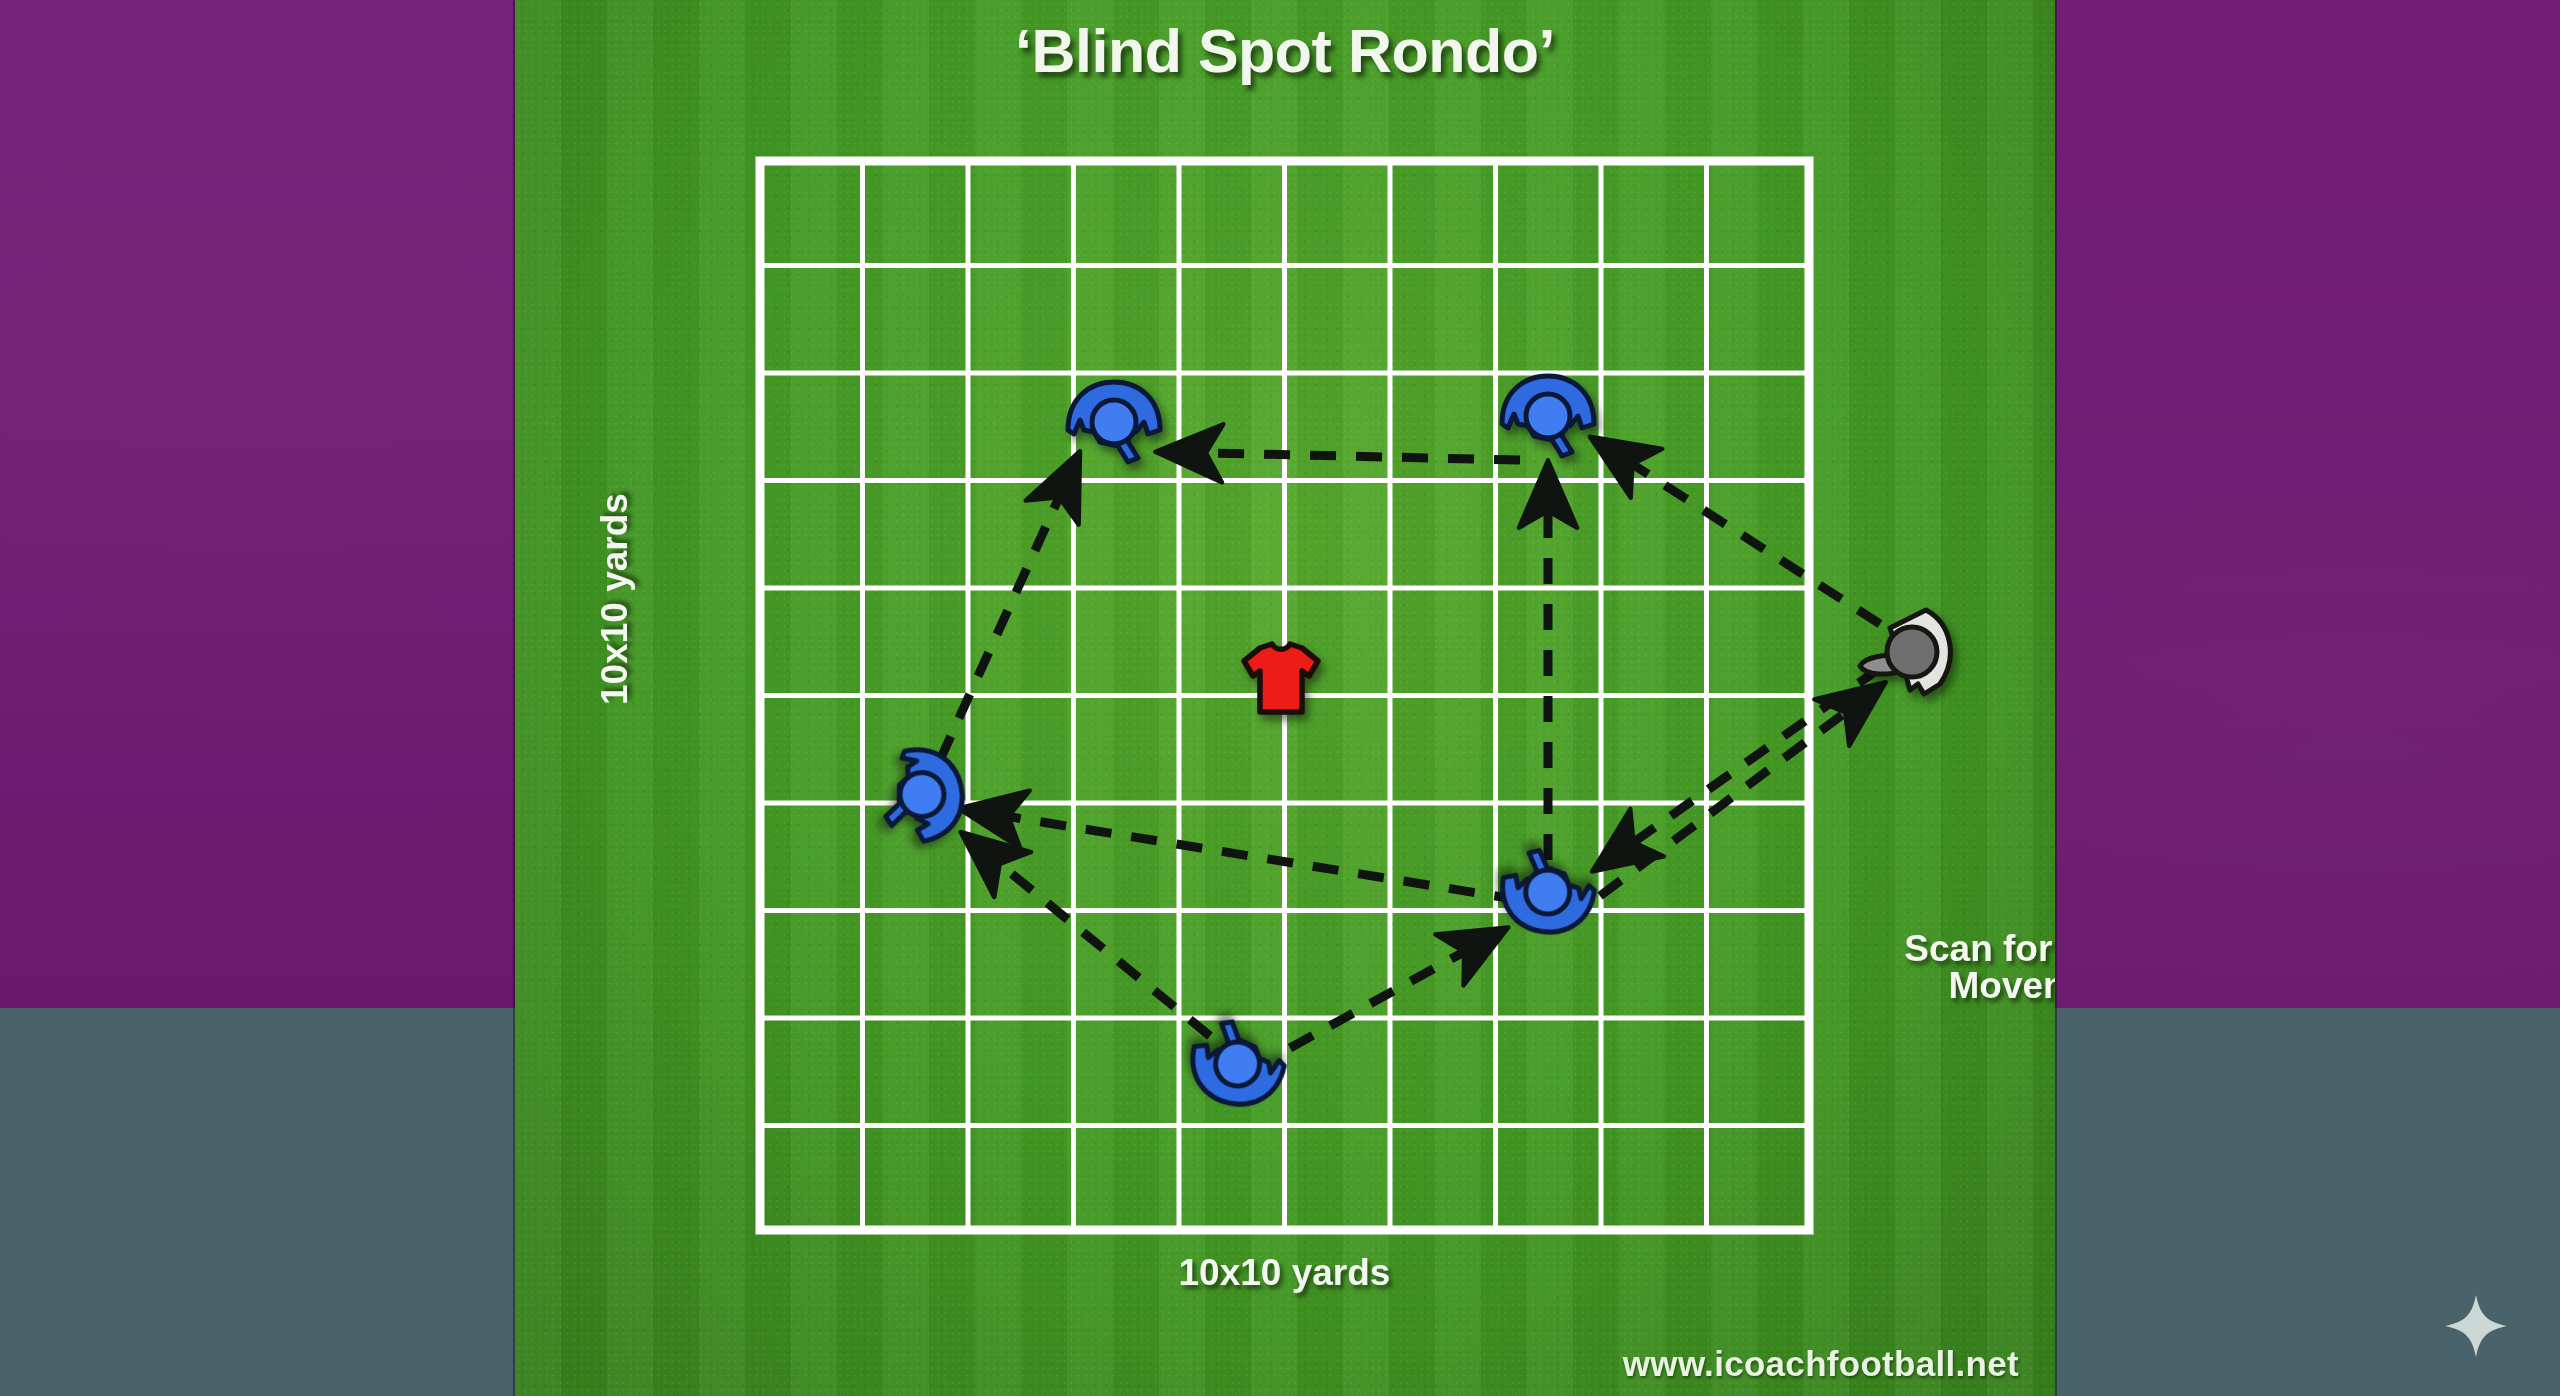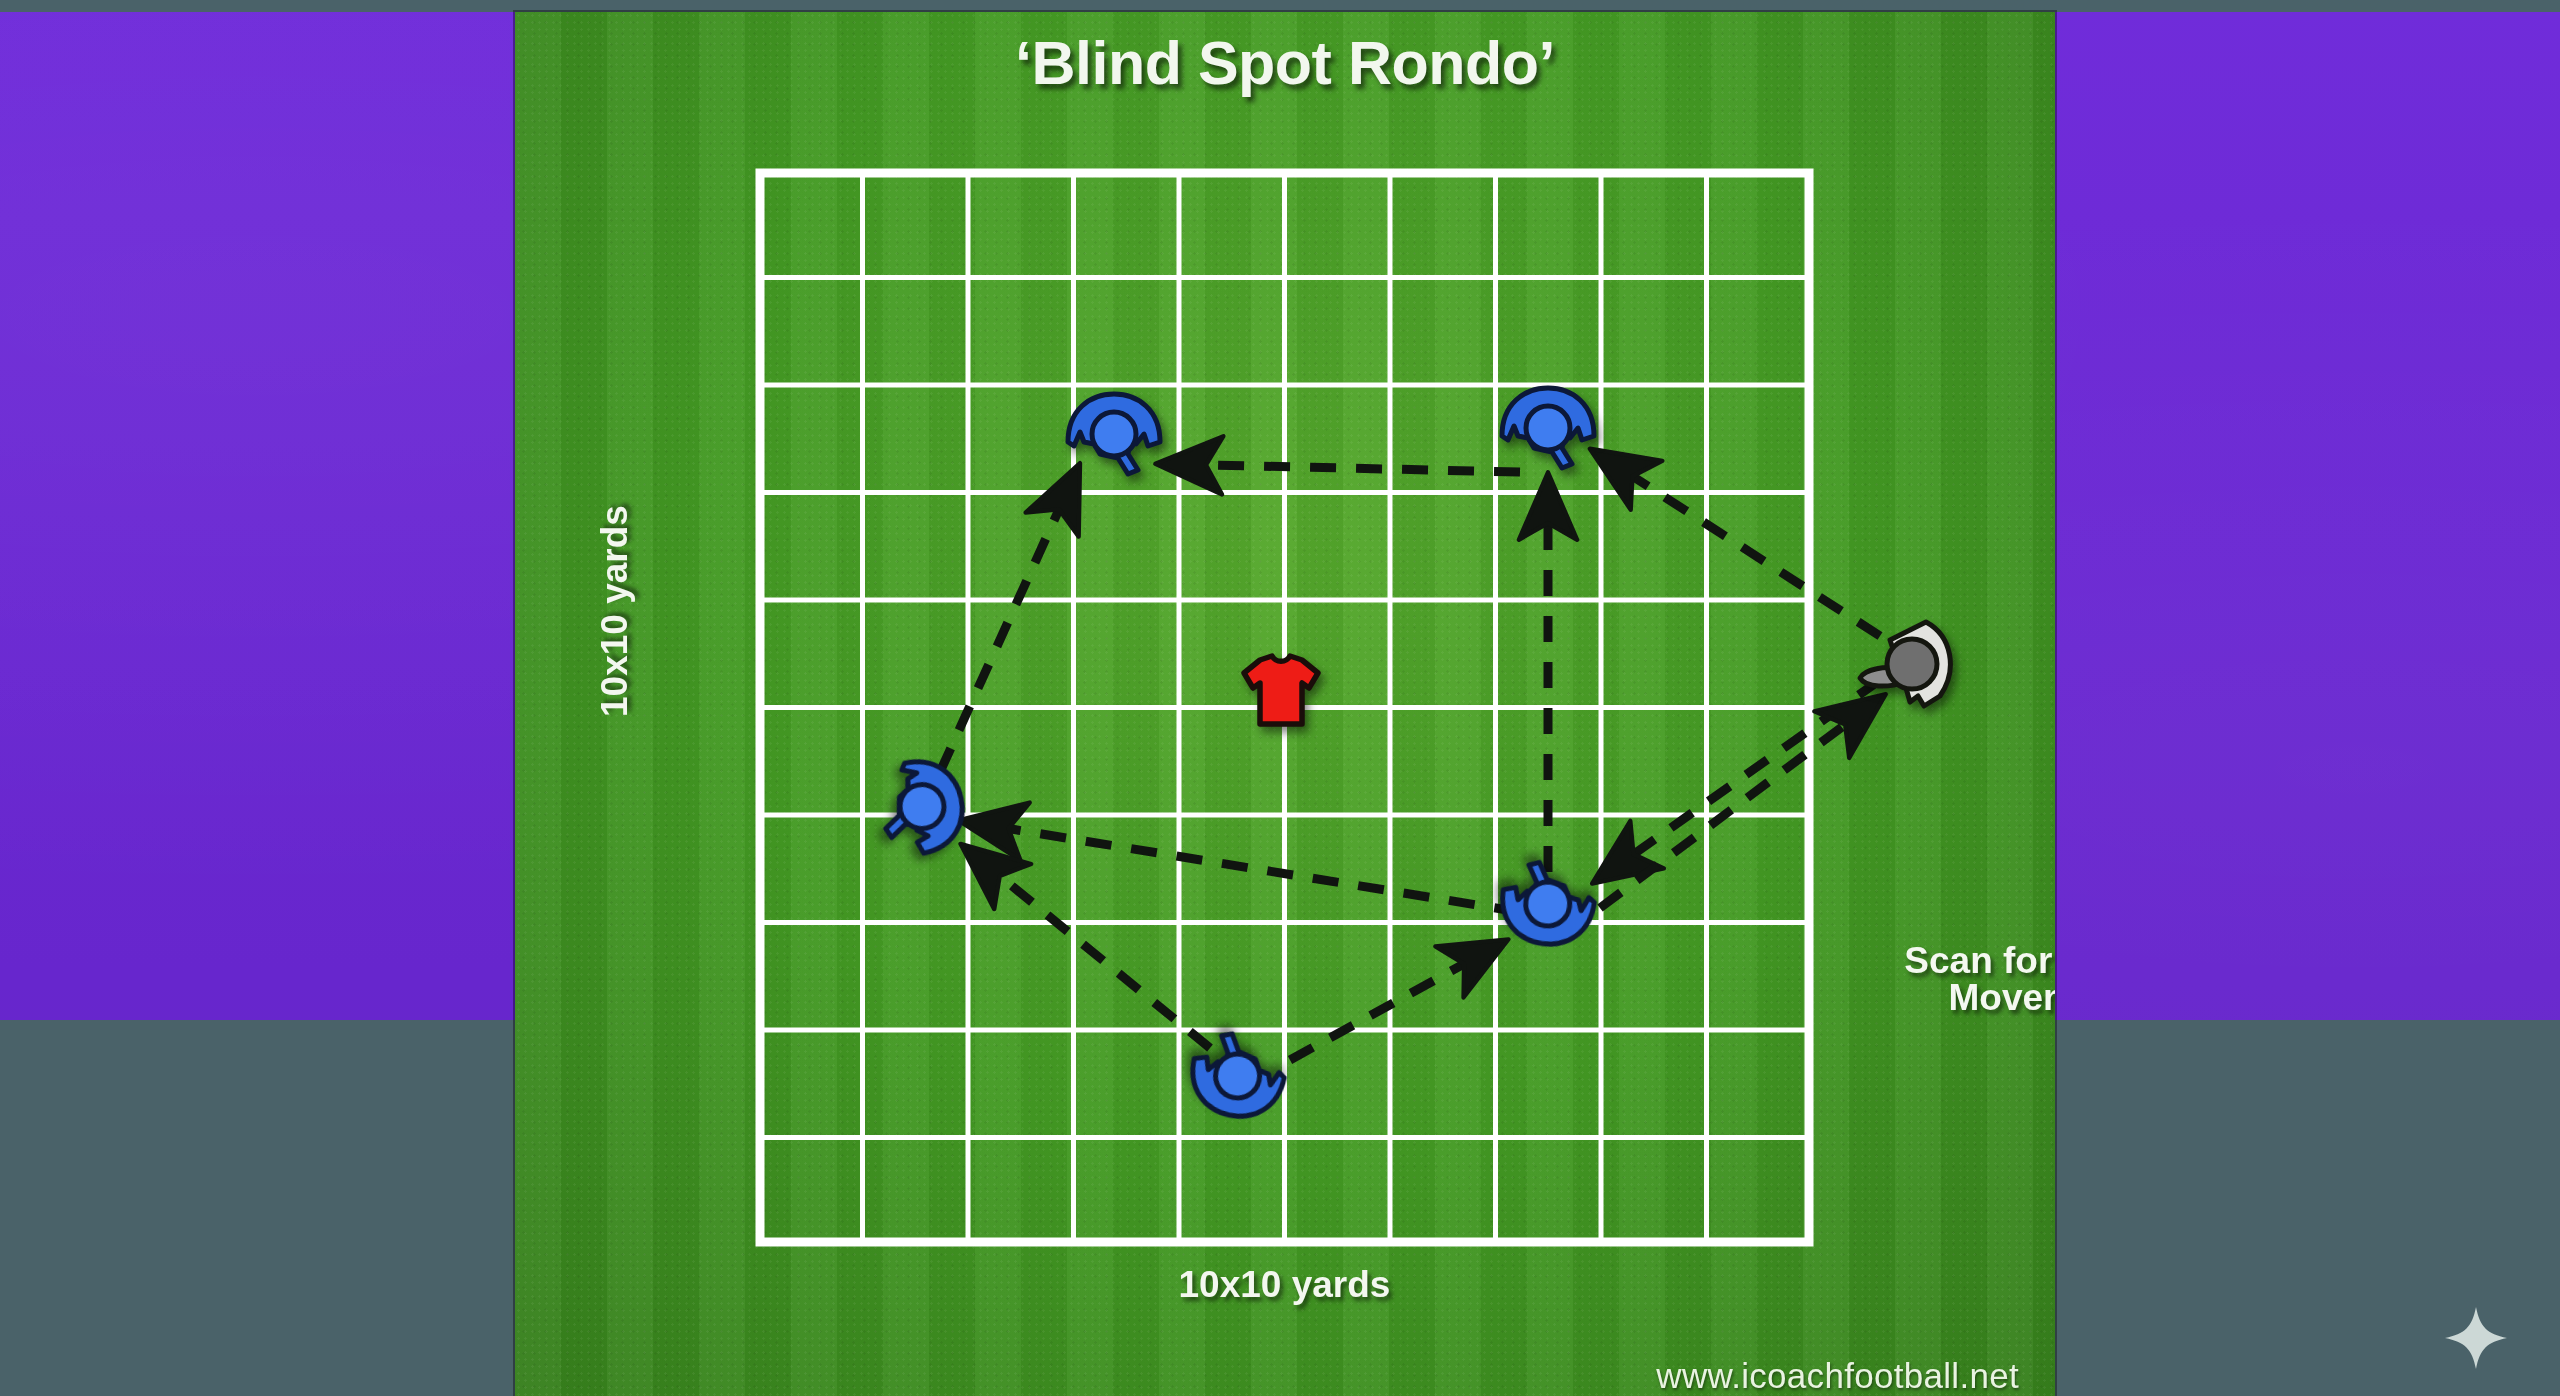--- a/index.html
+++ b/index.html
@@ -12,22 +12,21 @@
     width: 2560px;
     height: 1396px;
     overflow: hidden;
     font-family: "Liberation Sans", sans-serif;
   }
 
   #stage {
     position: relative;
     width: 2560px;
     height: 1008px;
-    background: #6d28d9;
-    margin-top: 12px;
+    background: #701a75;
   }
 
   
   #stage::before {
     content: "";
     position: absolute;
     inset: 0;
     background:
       radial-gradient(ellipse at 10% 30%, rgba(255,255,255,0.035), rgba(0,0,0,0) 60%),
       radial-gradient(ellipse at 92% 75%, rgba(255,255,255,0.03), rgba(0,0,0,0) 55%),
@@ -140,21 +139,21 @@
     width: 420px;
   }
 
   
   #watermark {
     position: absolute;
     right: 36px;
     bottom: 12px;
     color: #e9f3e1;
     font-size: 35px;
-    font-weight: normal;
+    font-weight: bold;
     letter-spacing: 0.3px;
     text-shadow: 1px 2px 3px rgba(0,0,0,0.45);
     z-index: 7;
     white-space: nowrap;
   }
 
   
   #sparkle {
     position: absolute;
     left: 2443px;

